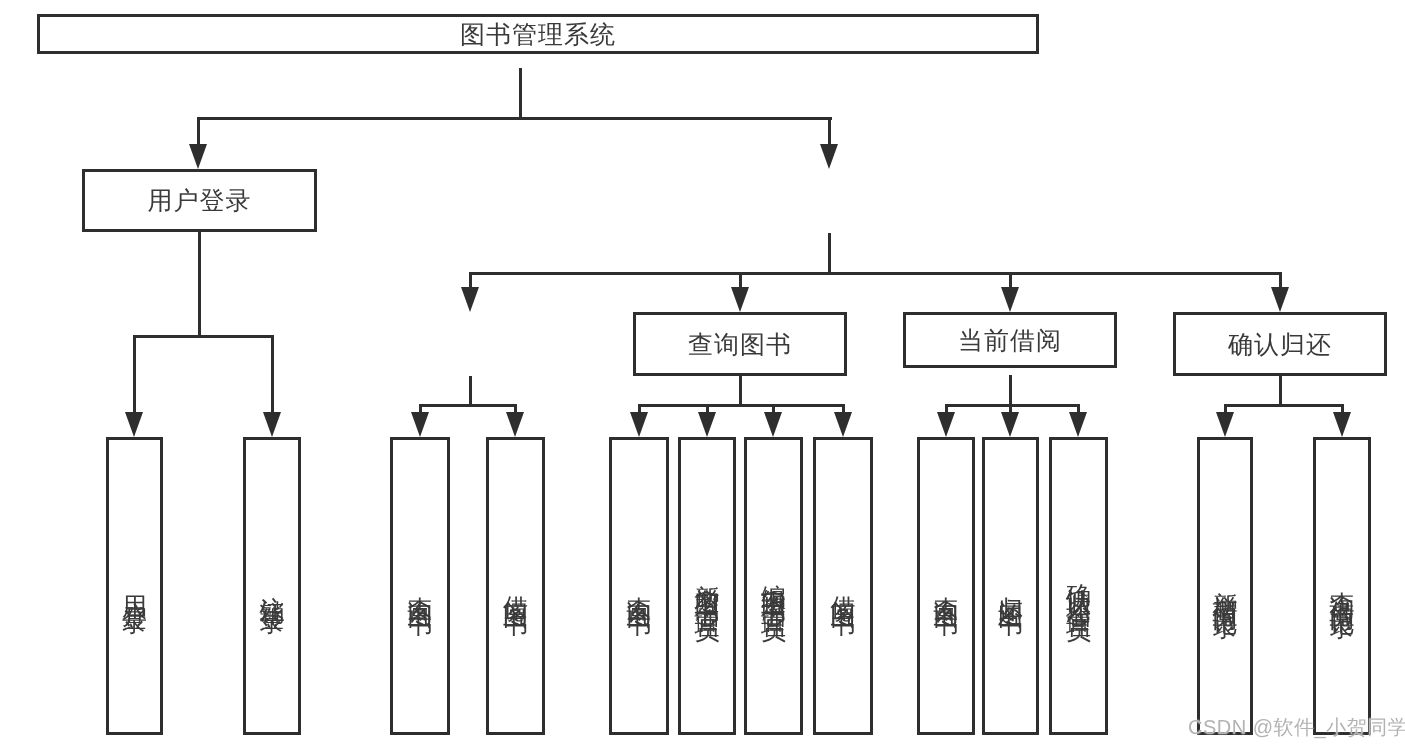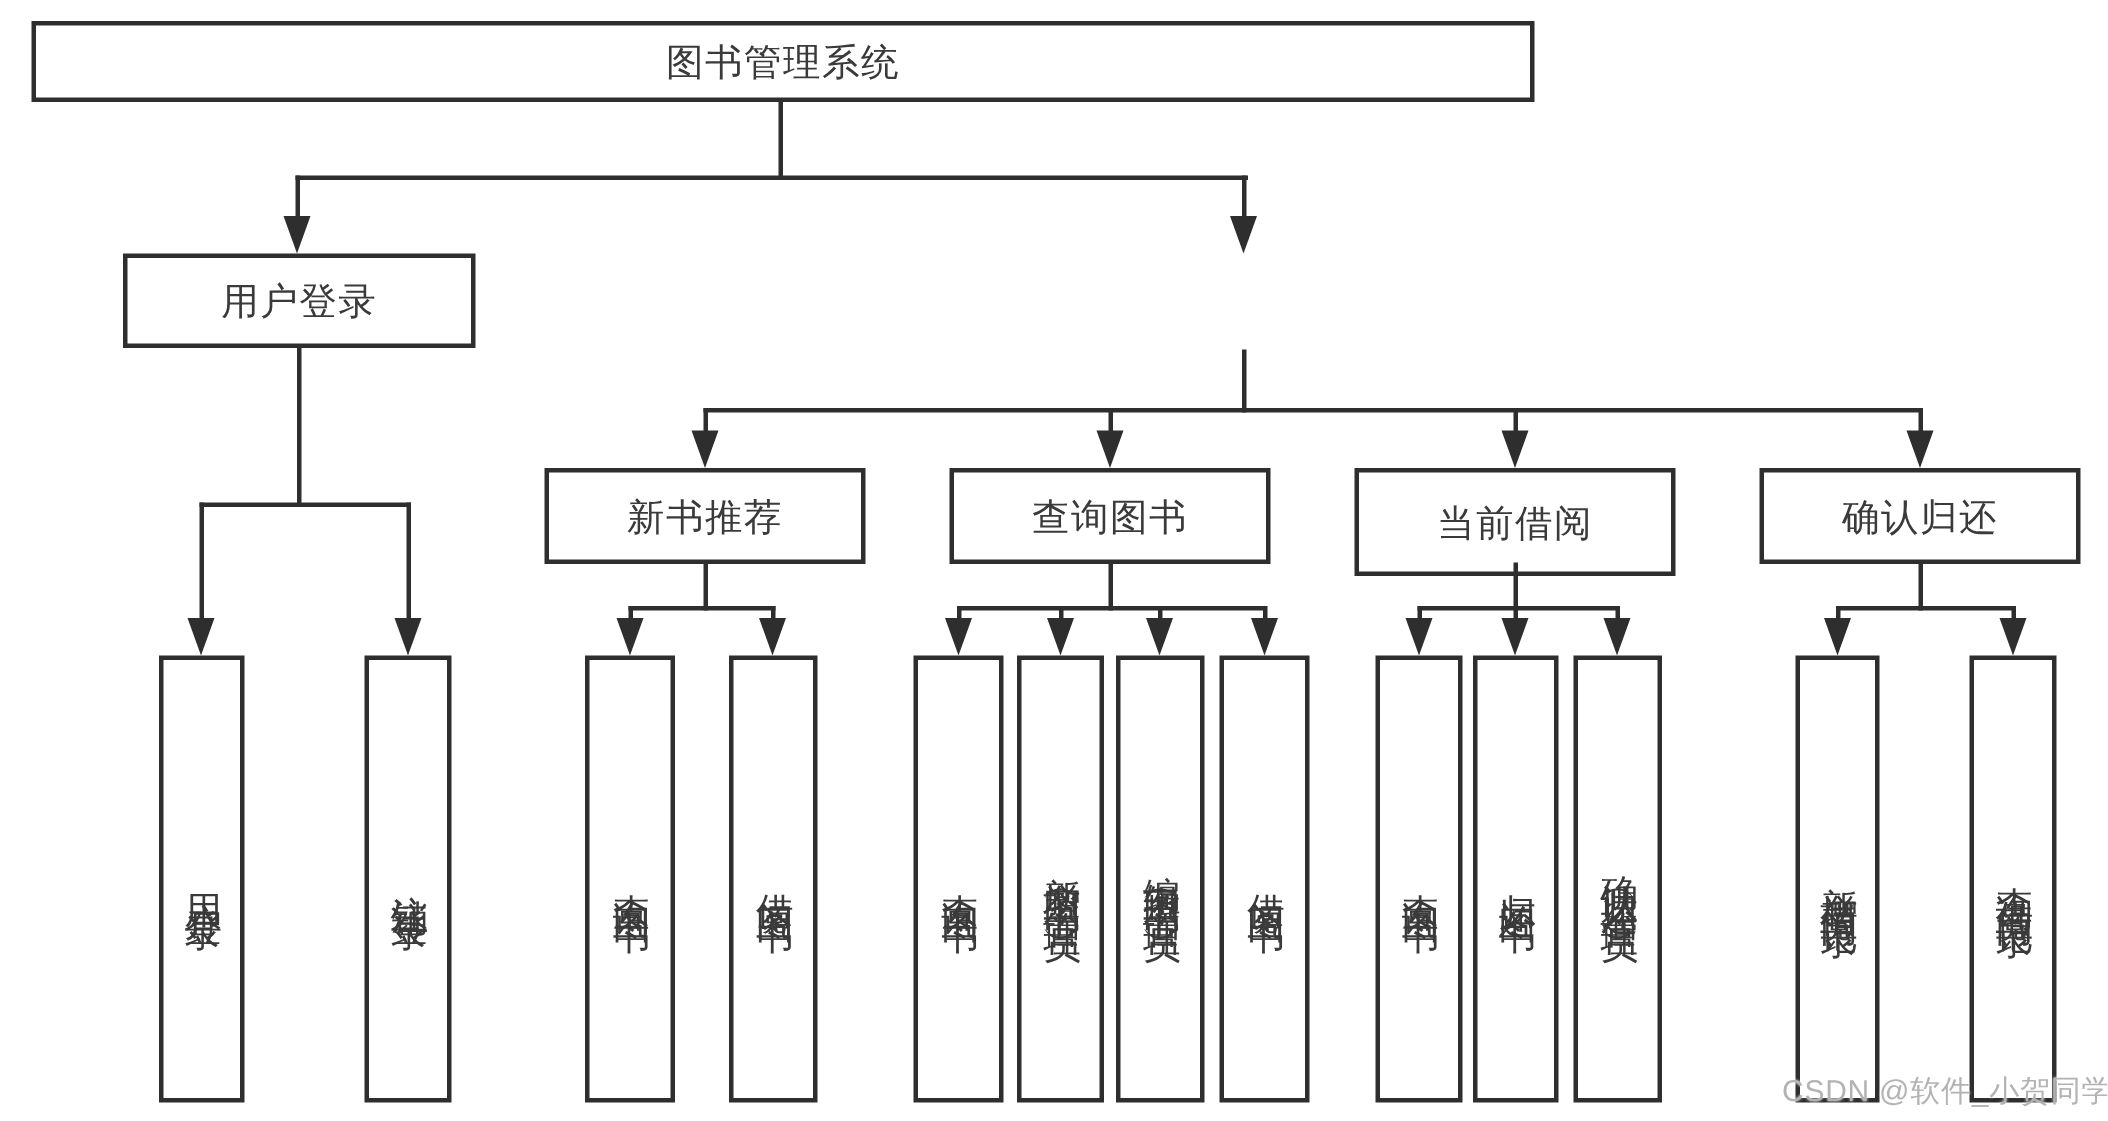--- a/index.html
+++ b/index.html
@@ -25,35 +25,32 @@
   .watermark{
     position:absolute;left:1188px;top:714px;font-size:20px;color:#b3b3b3;
     letter-spacing:0.5px;white-space:nowrap;z-index:5;text-shadow:0 0 2px #ffffff;
   }
 </style>
 </head>
 <body>
 
 <div class="stage">
 
-  <div class="box" style="left:21px;top:14px;width:1002px;height:54px;">
+  <div class="box" style="left:37px;top:14px;width:1002px;height:40px;">
     <span>图书管理系统</span>
   </div>
 
   <div class="box" style="left:82px;top:169px;width:235px;height:63px;">
     <span>用户登录</span>
   </div>
 
-  <div class="box" style="left:363px;top:312px;width:214px;height:64px;">
-    <span>新书推荐</span>
-  </div>
   <div class="box" style="left:633px;top:312px;width:214px;height:64px;">
     <span>查询图书</span>
   </div>
-  <div class="box" style="left:903px;top:312px;width:214px;height:72px;">
+  <div class="box" style="left:903px;top:312px;width:214px;height:56px;">
     <span>当前借阅</span>
   </div>
   <div class="box" style="left:1173px;top:312px;width:214px;height:64px;">
     <span>确认归还</span>
   </div>
 
   <div class="box vert" style="left:106px;top:437px;width:57px;height:298px;">
     <span>用户登录</span>
   </div>
   <div class="box vert" style="left:243px;top:437px;width:58px;height:298px;">

